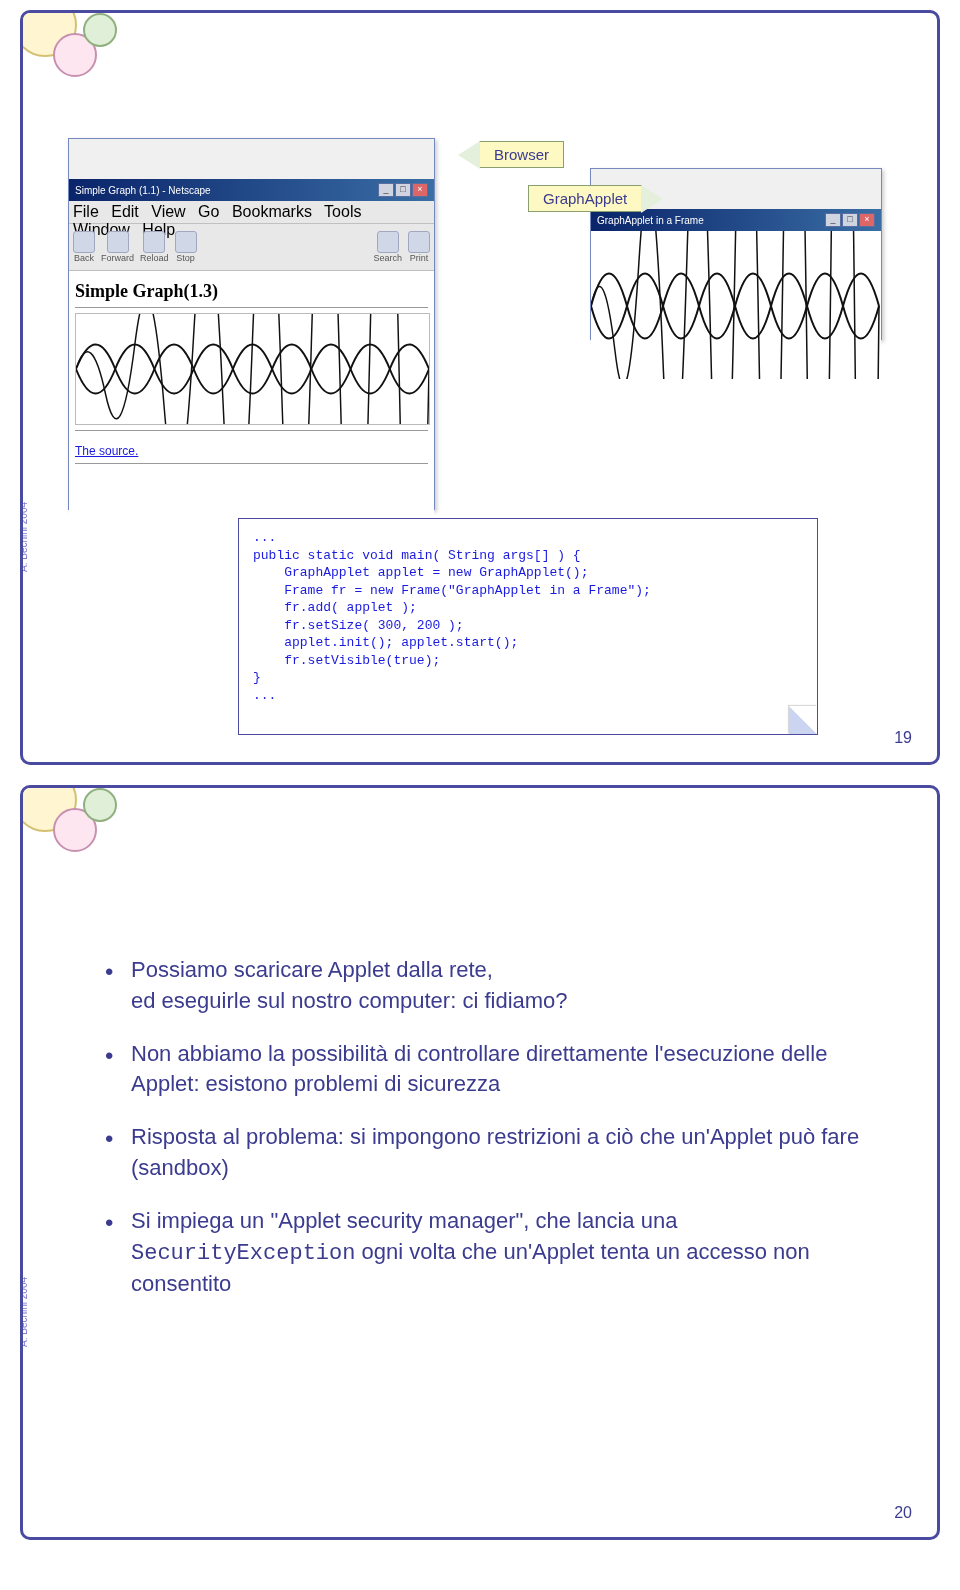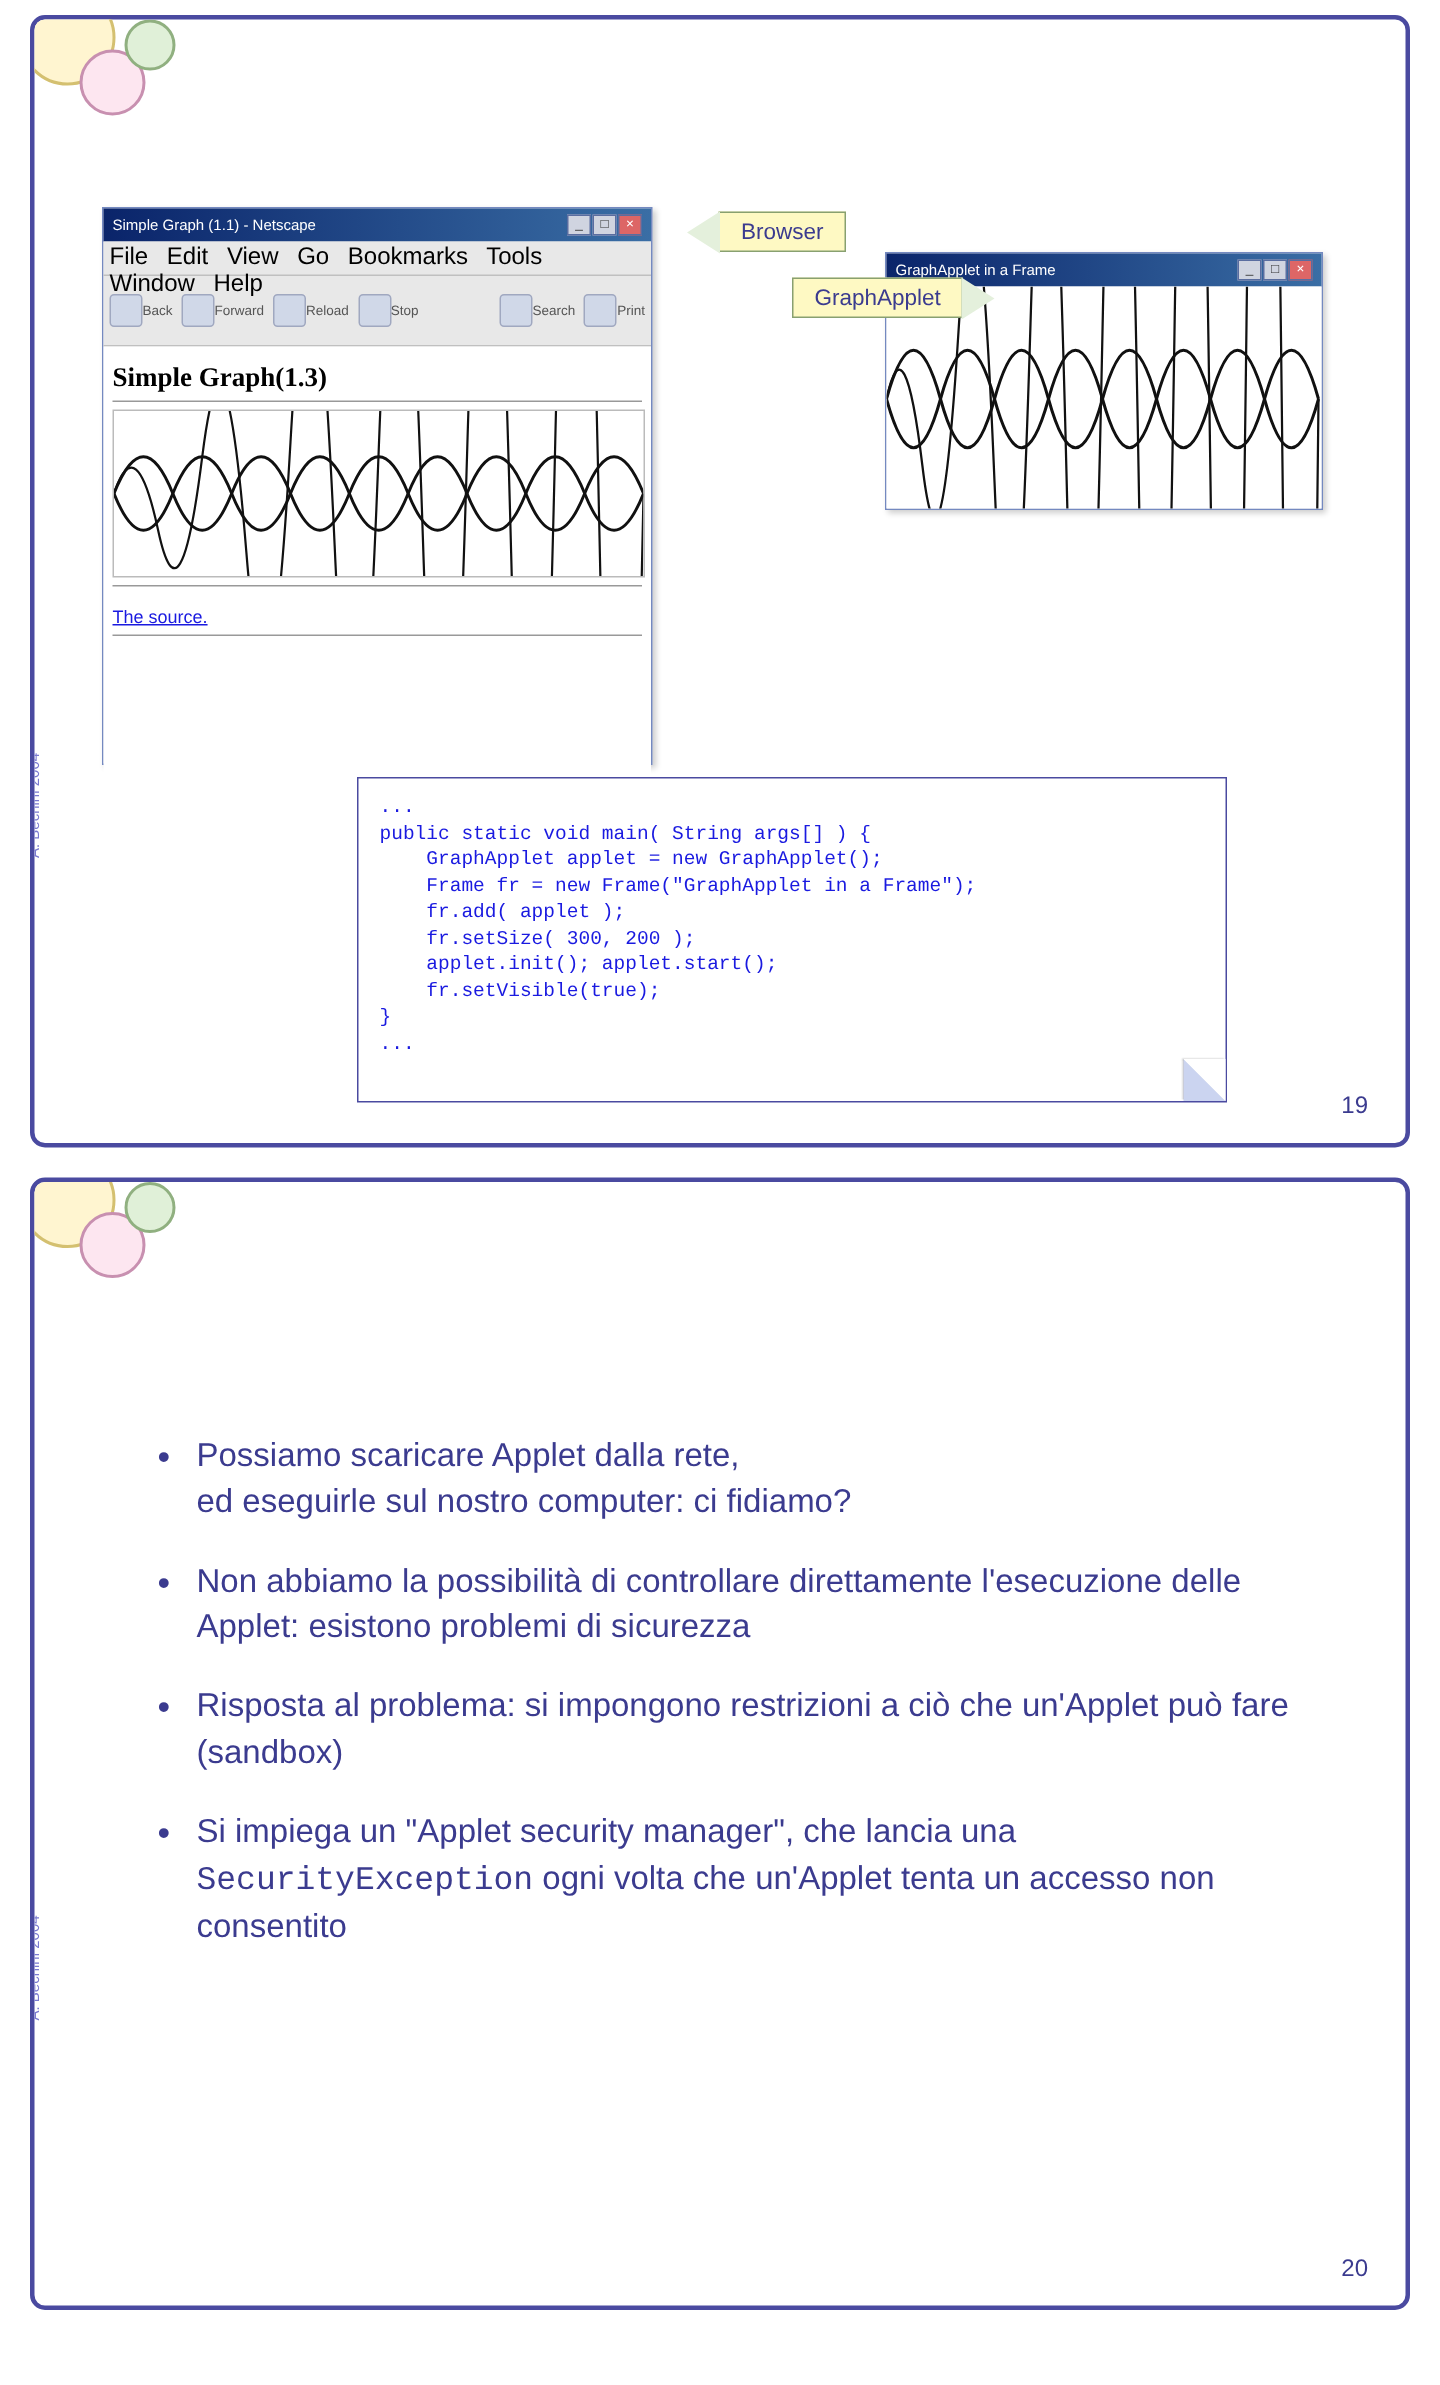--- a/index.html
+++ b/index.html
@@ -70,20 +70,21 @@
   }
   .titlebar {
     height: 18px;
     background: linear-gradient(to right, #0a246a, #3a6ea5);
     color: #fff;
     padding: 2px 6px;
     font-size: 10px;
     display: flex;
     align-items: center;
     justify-content: space-between;
+    margin-top: 40px;
   }
   .titlebar .wbtns { display:flex; gap:1px; }
   .titlebar .wbtn {
     width: 14px; height: 12px; background:#d0d4e0;
     border:1px solid #5a6da0; font-size:9px; text-align:center; line-height:10px; color:#333;
   }
   .menubar {
     height: 18px;
     background: #e8e8e8;
     font-size: 16px;
@@ -95,21 +96,21 @@
   .toolbar {
     height: 42px;
     background: #e8e8e8;
     border-bottom: 1px solid #c0c0c0;
     display: flex;
     align-items: center;
     gap: 6px;
     padding: 2px 4px;
   }
   .tbtn {
-    display:flex; flex-direction:row; align-items:center;
+    display:flex; flex-direction:column; align-items:center;
     font-size:9px; color:#555;
   }
   .tbtn .ticon { width:20px; height:20px; background:#d0d8e8; border:1px solid #a0a8c0; border-radius:3px; }
   .browser-body {
     background:#fff;
     padding:6px;
     height: 280px;
   }
   .browser-body h3 {
     margin:4px 0;

